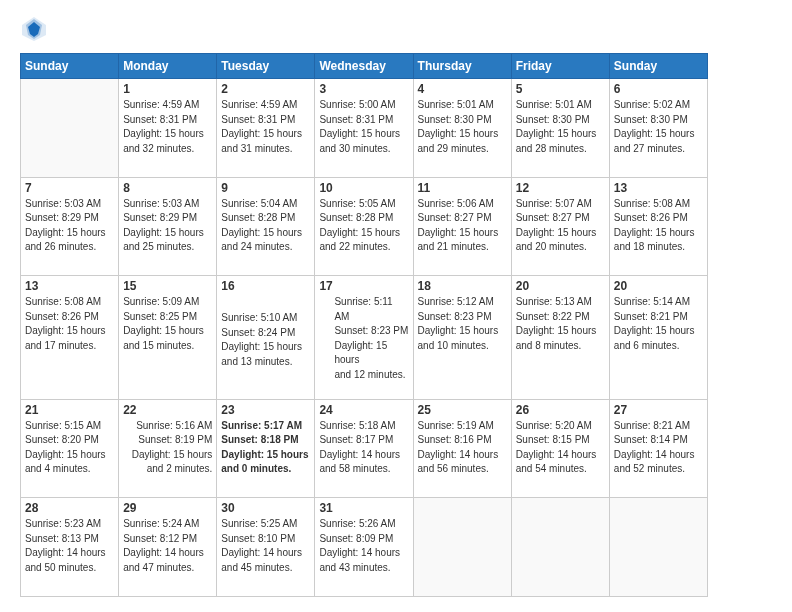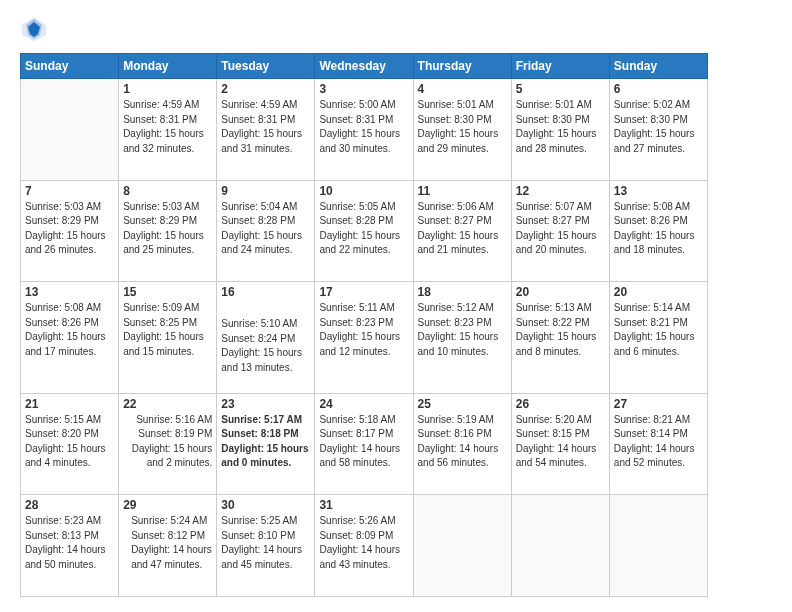--- a/index.html
+++ b/index.html
@@ -243,21 +243,21 @@
           </td>
           <td>
             <span class="day-number">16</span>
             <div class="cell-text" style="white-space: pre-line; margin-top: 18px;">Sunrise: 5:10 AM
 Sunset: 8:24 PM
 Daylight: 15 hours
 and 13 minutes.</div>
           </td>
           <td>
             <span class="day-number">17</span>
-            <div class="cell-text" style="white-space: pre-line;">Sunrise: 5:11 AM
+            <div class="cell-text" style="white-space: pre-line; margin-left: 15px;">Sunrise: 5:11 AM
 Sunset: 8:23 PM
 Daylight: 15 hours
 and 12 minutes.</div>
           </td>
           <td>
             <span class="day-number">18</span>
             <div class="cell-text" style="white-space: pre-line;">Sunrise: 5:12 AM
 Sunset: 8:23 PM
 Daylight: 15 hours
 and 10 minutes.</div>
@@ -331,21 +331,21 @@
         <tr>
           <td>
             <span class="day-number">28</span>
             <div class="cell-text" style="white-space: pre-line;">Sunrise: 5:23 AM
 Sunset: 8:13 PM
 Daylight: 14 hours
 and 50 minutes.</div>
           </td>
           <td>
             <span class="day-number">29</span>
-            <div class="cell-text" style="white-space: pre-line; margin-left: 8px;">Sunrise: 5:24 AM
+            <div class="cell-text" style="white-space: pre-line;">Sunrise: 5:24 AM
 Sunset: 8:12 PM
 Daylight: 14 hours
 and 47 minutes.</div>
           </td>
           <td>
             <span class="day-number">30</span>
             <div class="cell-text" style="white-space: pre-line;">Sunrise: 5:25 AM
 Sunset: 8:10 PM
 Daylight: 14 hours
 and 45 minutes.</div>

